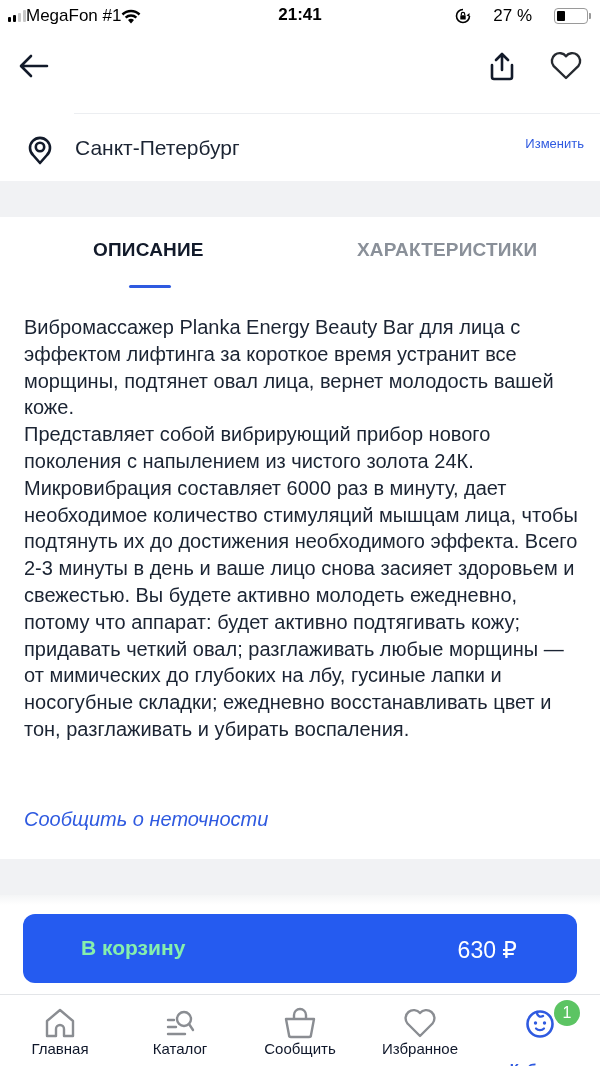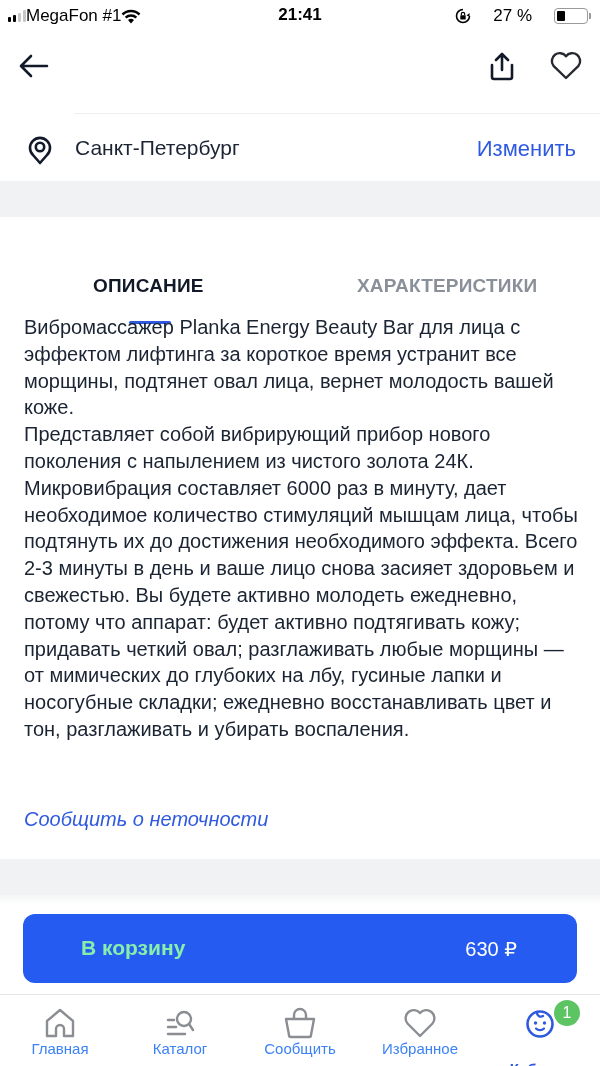--- a/index.html
+++ b/index.html
@@ -23,52 +23,52 @@
   .icon-btn { position: absolute; display: flex; align-items: center; justify-content: center; cursor: pointer; }
   .back-btn { left: 16px; top: 14px; width: 36px; height: 36px; }
   .share-btn { left: 484px; top: 12px; width: 36px; height: 40px; }
   .fav-btn { left: 544px; top: 12px; width: 44px; height: 40px; }
   .nav-divider { position: absolute; top: 113px; left: 74px; right: 0; height: 1px; background: #eceef1; }
 
   
   .location-row { position: absolute; top: 118px; left: 0; width: 600px; height: 62px; display: flex; align-items: center; }
   .loc-icon { position: absolute; left: 26px; top: 16px; width: 28px; height: 32px; }
   .loc-city { position: absolute; left: 75px; top: 18px; font-size: 21px; color: #1b2433; }
-  .loc-change { position: absolute; right: 24px; top: 18px; font-size: 22px; color: #2f5ae0; cursor: pointer; }
+  .loc-change { position: absolute; right: 16px; top: 18px; font-size: 13px; color: #2f5ae0; cursor: pointer; }
 
   .gray-band { position: absolute; left: 0; width: 600px; background: #f1f2f4; }
   .band-1 { top: 181px; height: 36px; }
 
   
-  .tabs { position: absolute; top: 217px; left: 0; width: 600px; height: 76px; margin-top: 36px; }
+  .tabs { position: absolute; top: 217px; left: 0; width: 600px; height: 76px; }
   .tab { position: absolute; top: 22px; font-size: 19px; font-weight: bold; letter-spacing: 0.2px; cursor: pointer; }
   .tab-desc { left: 93px; color: #121a2a; }
   .tab-chars { left: 357px; color: #8a9099; }
   .tab-indicator { position: absolute; left: 129px; top: 68px; width: 42px; height: 3px; background: #2f5ae0; border-radius: 2px; }
 
   
   .description { position: absolute; top: 314px; left: 24px; width: 560px; font-size: 20px; line-height: 26.8px; color: #1b2433; }
   .description p { white-space: pre-line; }
 
   .report-link { position: absolute; top: 808px; left: 24px; font-size: 20px; color: #2f5ae0; cursor: pointer; font-style: italic; }
 
   .band-2 { top: 859px; height: 36px; }
   .band-shadow { position: absolute; top: 895px; left: 0; width: 600px; height: 10px; background: linear-gradient(#f4f5f6, #ffffff); }
 
   
   .cart-btn { position: absolute; top: 914px; left: 23px; width: 554px; height: 69px; background: #255bf0; border-radius: 12px; cursor: pointer; }
   .cart-label { position: absolute; left: 58px; top: 22px; font-size: 21px; font-weight: bold; color: #86efac; }
-  .cart-price { position: absolute; right: 60px; top: 23px; font-size: 20px; color: #fff; }
+  .cart-price { position: absolute; right: 60px; top: 23px; font-size: 23px; color: #fff; }
 
   
   .tabbar-divider { position: absolute; top: 994px; left: 0; width: 600px; height: 1px; background: #e3e5e8; }
   .tabbar { position: absolute; top: 995px; left: 0; width: 600px; height: 71px; }
   .tb-item { position: absolute; top: 0; width: 120px; height: 71px; cursor: pointer; }
   .tb-icon { position: absolute; left: 50%; top: 12px; transform: translateX(-50%); width: 34px; height: 32px; }
-  .tb-label { position: absolute; left: 0; right: 0; top: 45px; text-align: center; font-size: 15px; color: #3b82f6; }
+  .tb-label { position: absolute; left: 0; right: 0; top: 45px; text-align: center; font-size: 15px; color: #0f172a; }
   .tb-item.active .tb-label { color: #2f5ae0; font-weight: bold; margin-top: 20px; }
   .badge { position: absolute; left: 74px; top: 5px; width: 26px; height: 26px; border-radius: 13px; background: #5cc463; color: #fff; font-size: 16px; text-align: center; line-height: 26px; }
 </style>
 </head>
 <body>
 
 <div class="status-bar">
   <div class="sb-left">
     <div class="signal">
       <span style="height:5px"></span>

